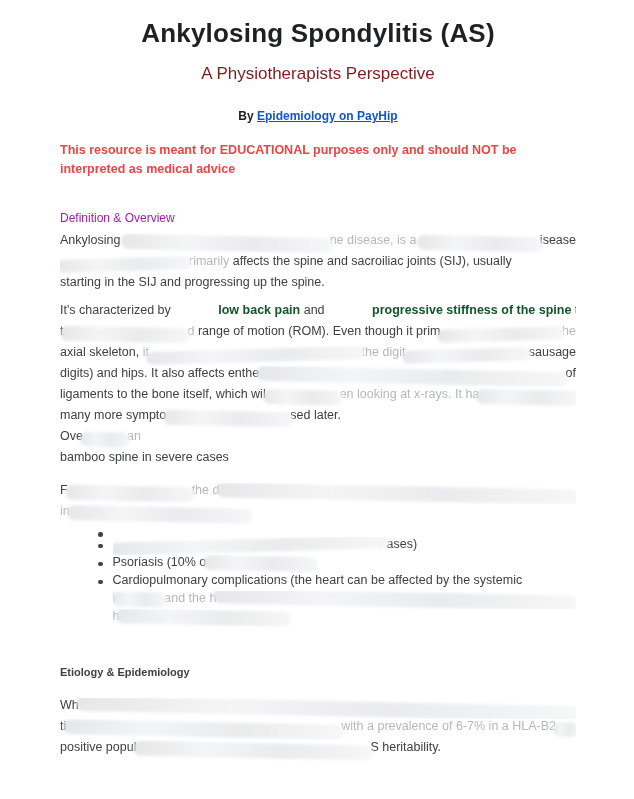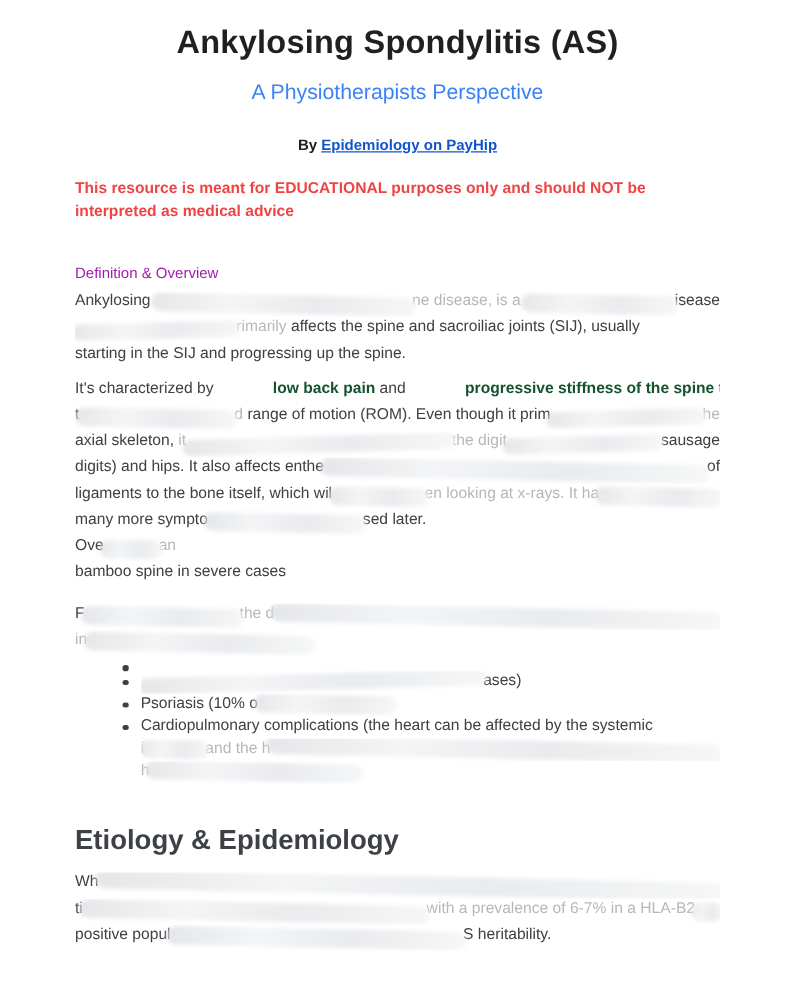--- a/index.html
+++ b/index.html
@@ -5,29 +5,29 @@
   html,body{margin:0;padding:0;background:#ffffff;}
   .page{
     position:relative;width:634px;height:785px;background:#ffffff;overflow:hidden;
     font-family:"Liberation Sans",sans-serif;color:#3d4145;
   }
   .content{padding:0 58px 0 60px;}
 
   .doc-title{margin:16px 0 0;font-size:26px;line-height:34px;font-weight:700;
     text-align:center;color:#1e2022;letter-spacing:.2px;}
   .subtitle{margin:13px 0 0;font-size:17px;line-height:22px;font-weight:400;
-    text-align:center;color:#3b82f6;}
+    text-align:center;color:#7f1d1d;}
   .byline{margin:24px 0 0;font-size:12px;line-height:15px;font-weight:700;
     text-align:center;color:#202124;}
   .byline a{color:#1155cc;text-decoration:underline;cursor:pointer;}
   .disclaimer{margin:17px 0 0;width:490px;font-size:12.5px;line-height:19px;
     font-weight:700;color:#ef4444;}
 
   .h-small{margin:30px 0 0;font-size:12px;line-height:18px;font-weight:400;color:#a21caf;}
-  .h-large{margin:33px 0 0;font-size:22px;line-height:24px;font-weight:700;color:#3d4145;}
+  .h-large{margin:33px 0 0;font-size:11px;line-height:24px;font-weight:700;color:#3d4145;}
 
   .para{font-size:12.5px;}
   #p1{margin-top:6px;}
   #p2{margin-top:7px;}
   #p3{margin-top:0;}
   #p4{margin-top:12px;}
   #p5{margin-top:14px;}
 
   .line{display:flex;align-items:baseline;height:21px;white-space:pre;overflow:hidden;}
   .b-line{height:18px;}

